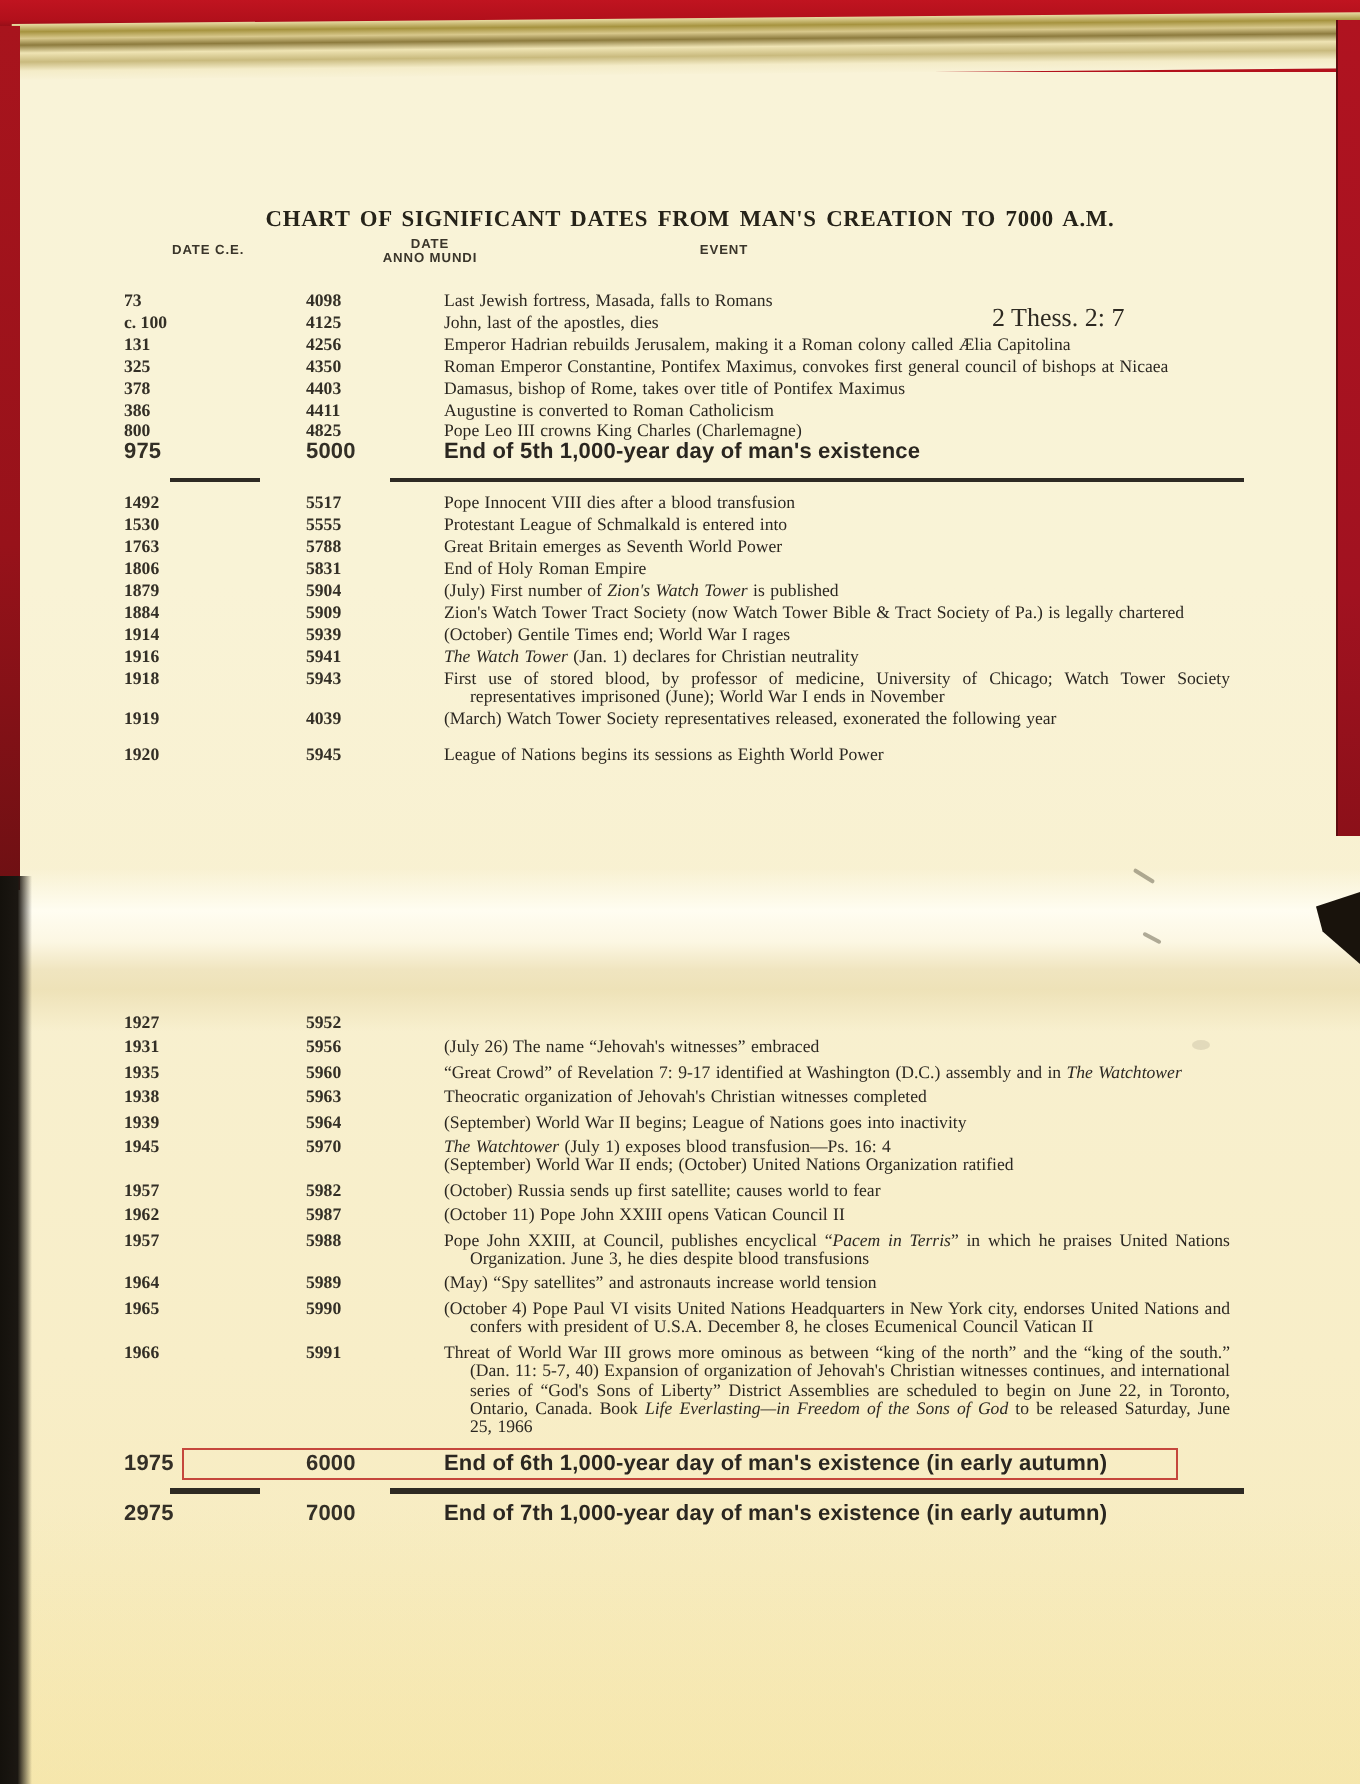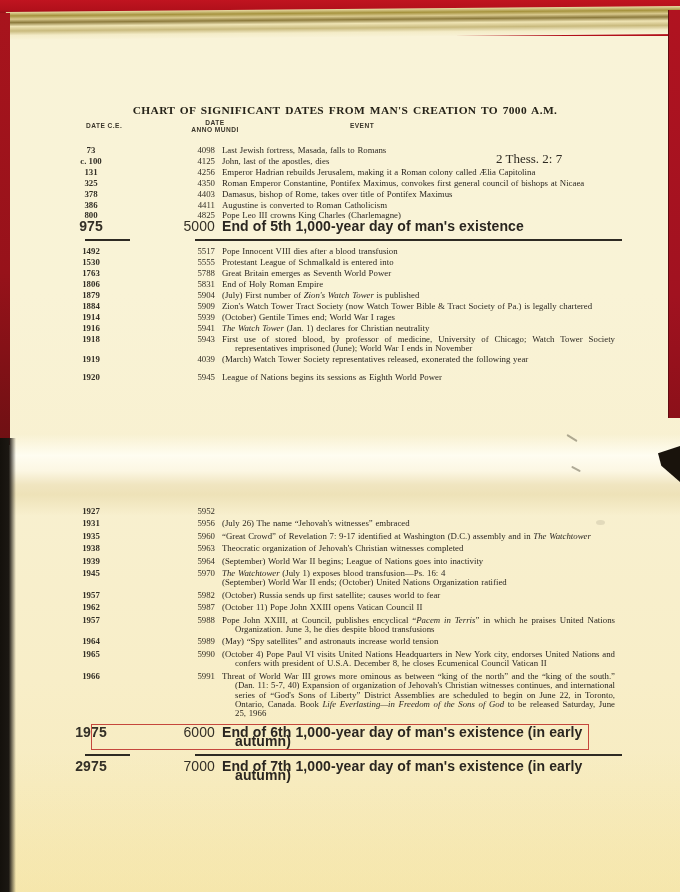--- a/index.html
+++ b/index.html
@@ -43,26 +43,26 @@
   .h-ev{left:327px;top:122px;width:70px;text-align:center;}
   .margin-note{position:absolute;left:496px;top:151px;font-size:13px;color:#2e2a22;}
   .rows{position:absolute;left:62px;width:560px;}
   .rows.upper{top:146px;}
   .rows.lower{top:507px;}
   .row{display:grid;grid-template-columns:58px 97px 1fr;color:#2b2721;
        font-size:8.8px;line-height:9.4px;position:relative;}
   .rows.upper .row{margin-bottom:1.5px;}
   .rows.lower .row{margin-bottom:3px;}
   .row.space{margin-top:9px;}
-  .c-ce{text-align:center;font-weight:700;color:#332f26;}
-  .c-am{text-align:right;padding-right:2px;font-weight:400;color:#332f26;padding-left:33px;}
+  .c-ce{text-align:left;font-weight:700;color:#332f26;}
+  .c-am{text-align:left;padding-right:2px;font-weight:700;color:#332f26;padding-left:33px;}
   .c-ev{padding-left:18px;text-indent:-13px;text-align:justify;word-spacing:.5px;
         max-width:398px;box-sizing:border-box;}
   .c-ev p{margin:0;}
-  .row.bold{font-family:"Liberation Sans",sans-serif;font-weight:bold;font-size:14px;
+  .row.bold{font-family:"Liberation Sans",sans-serif;font-weight:bold;font-size:11px;
             letter-spacing:.1px;color:#2a2620;}
   .row.bold .c-ev{text-align:left;word-spacing:0;}
   .row .it{font-style:italic;}
   .hlbox{position:absolute;left:29px;right:33px;top:-4px;bottom:-3px;
          border:1.6px solid #c5473c;pointer-events:none;}
   .rule-row{display:flex;height:2.5px;margin:7px 0 6px 0;}
   .rule-row .s1{margin-left:23px;width:47px;background:#2e2a23;}
   .rule-row .s2{margin-left:65px;width:451px;background:#2e2a23;}
 </style>
 </head>

